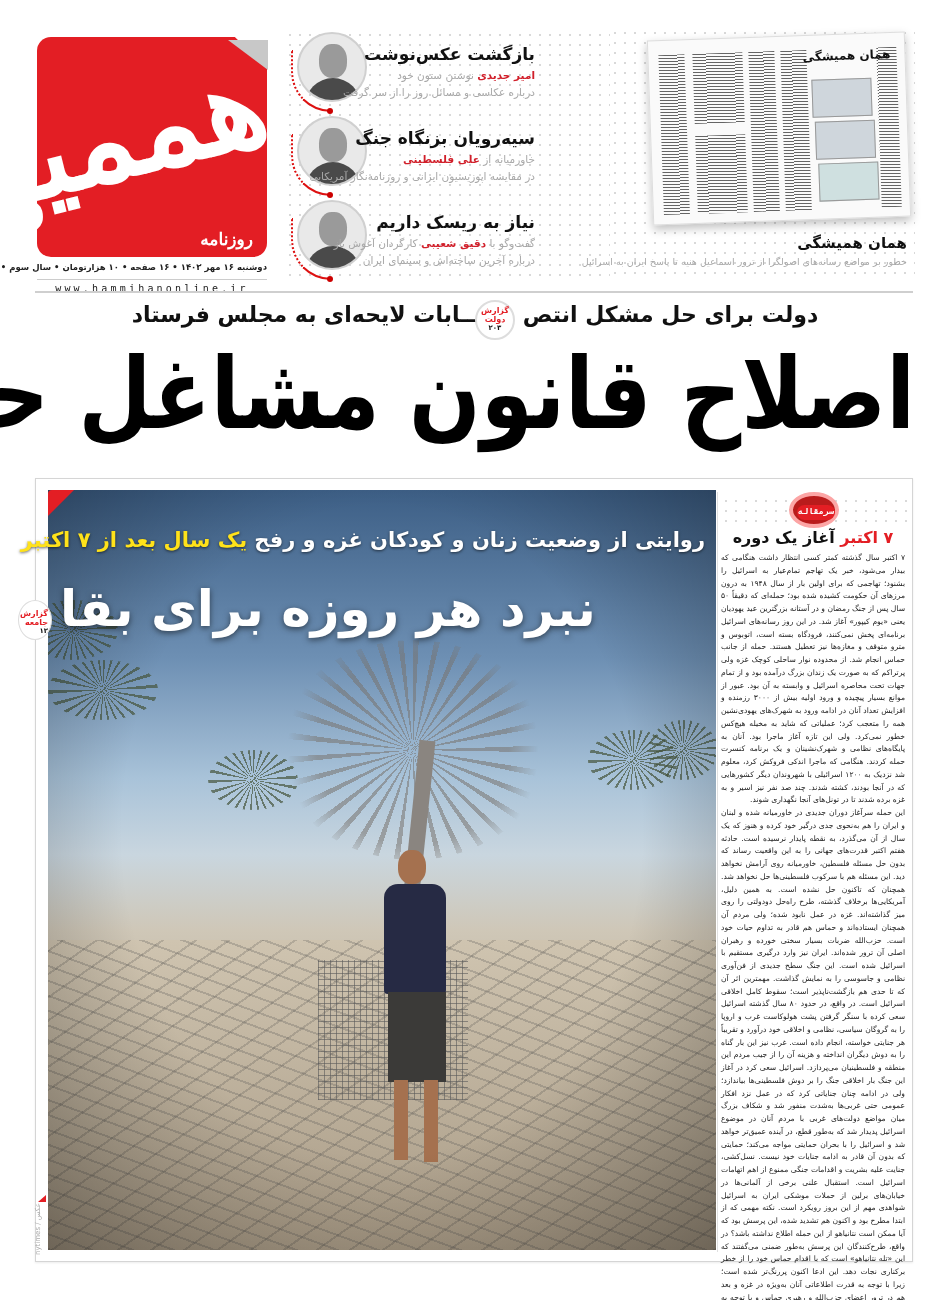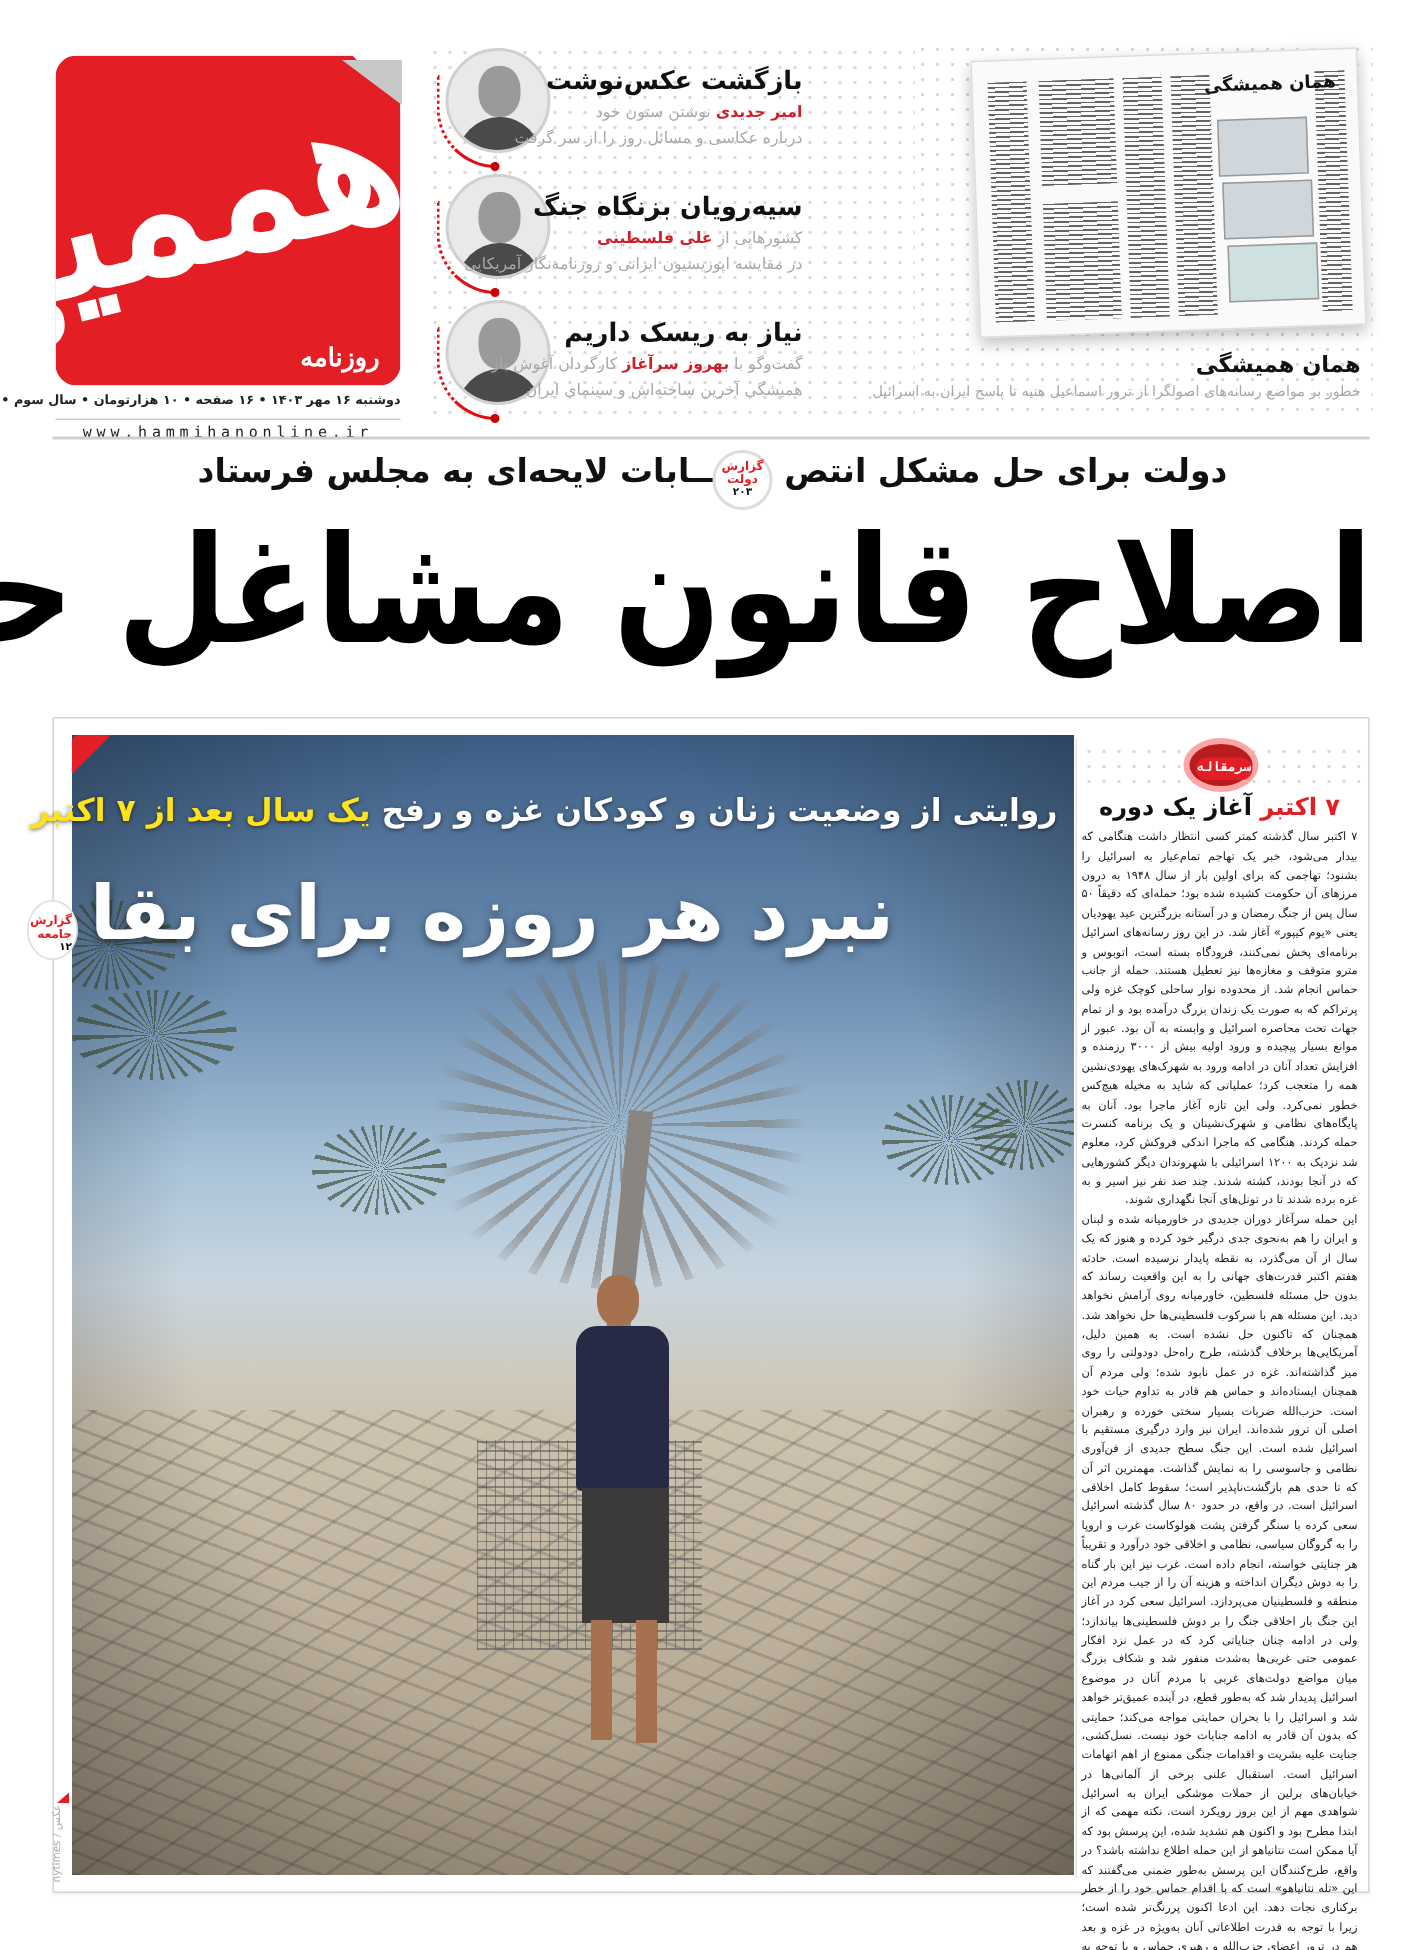--- a/index.html
+++ b/index.html
@@ -245,33 +245,33 @@
     <div class="t-line2">درباره عکاسی و مسائل روز را از سر گرفت</div>
   </div>
   <div class="teaser" style="top:86px">
     <div class="arc"></div>
     <div class="arc-dot"></div>
     <div class="avatar">
         <div class="head"></div>
         <div class="shoulders"></div>
       </div>
     <div class="t-title">سیه‌رویان بزنگاه جنگ</div>
-    <div class="t-line1"><span>کشورهایی از </span><span class="name">علی فلسطینی</span></div>
+    <div class="t-line1"><span>خاورمیانه از </span><span class="name">علی فلسطینی</span></div>
     <div class="t-line2">در مقایسه اپوزیسیون ایرانی و روزنامه‌نگار آمریکایی</div>
   </div>
   <div class="teaser" style="top:170px">
     <div class="arc"></div>
     <div class="arc-dot"></div>
     <div class="avatar">
         <div class="head"></div>
         <div class="shoulders"></div>
       </div>
     <div class="t-title">نیاز به ریسک داریم</div>
-    <div class="t-line1"><span>گفت‌وگو با </span><span class="name">بهروز سرآغاز</span><span> کارگردان آغوش باز</span></div>
-    <div class="t-line2">همیشگی آخرین ساخته‌اش و سینمای ایران</div>
+    <div class="t-line1"><span>گفت‌وگو با </span><span class="name">دقیق شعیبی</span><span> کارگردان آغوش باز</span></div>
+    <div class="t-line2">درباره آخرین ساخته‌اش و سینمای ایران</div>
   </div>
 </div>
 
 <div class="featured-zone dots">
   <div class="mini-paper">
     <div class="mini-col" style="left:10px"></div>
     <div class="mini-col" style="left:44px; width:50px; height:70px"></div>
     <div class="mini-col" style="left:44px; top:96px; width:50px; height:78px"></div>
     <div class="mini-col" style="left:100px"></div>
     <div class="mini-col" style="left:132px"></div>

